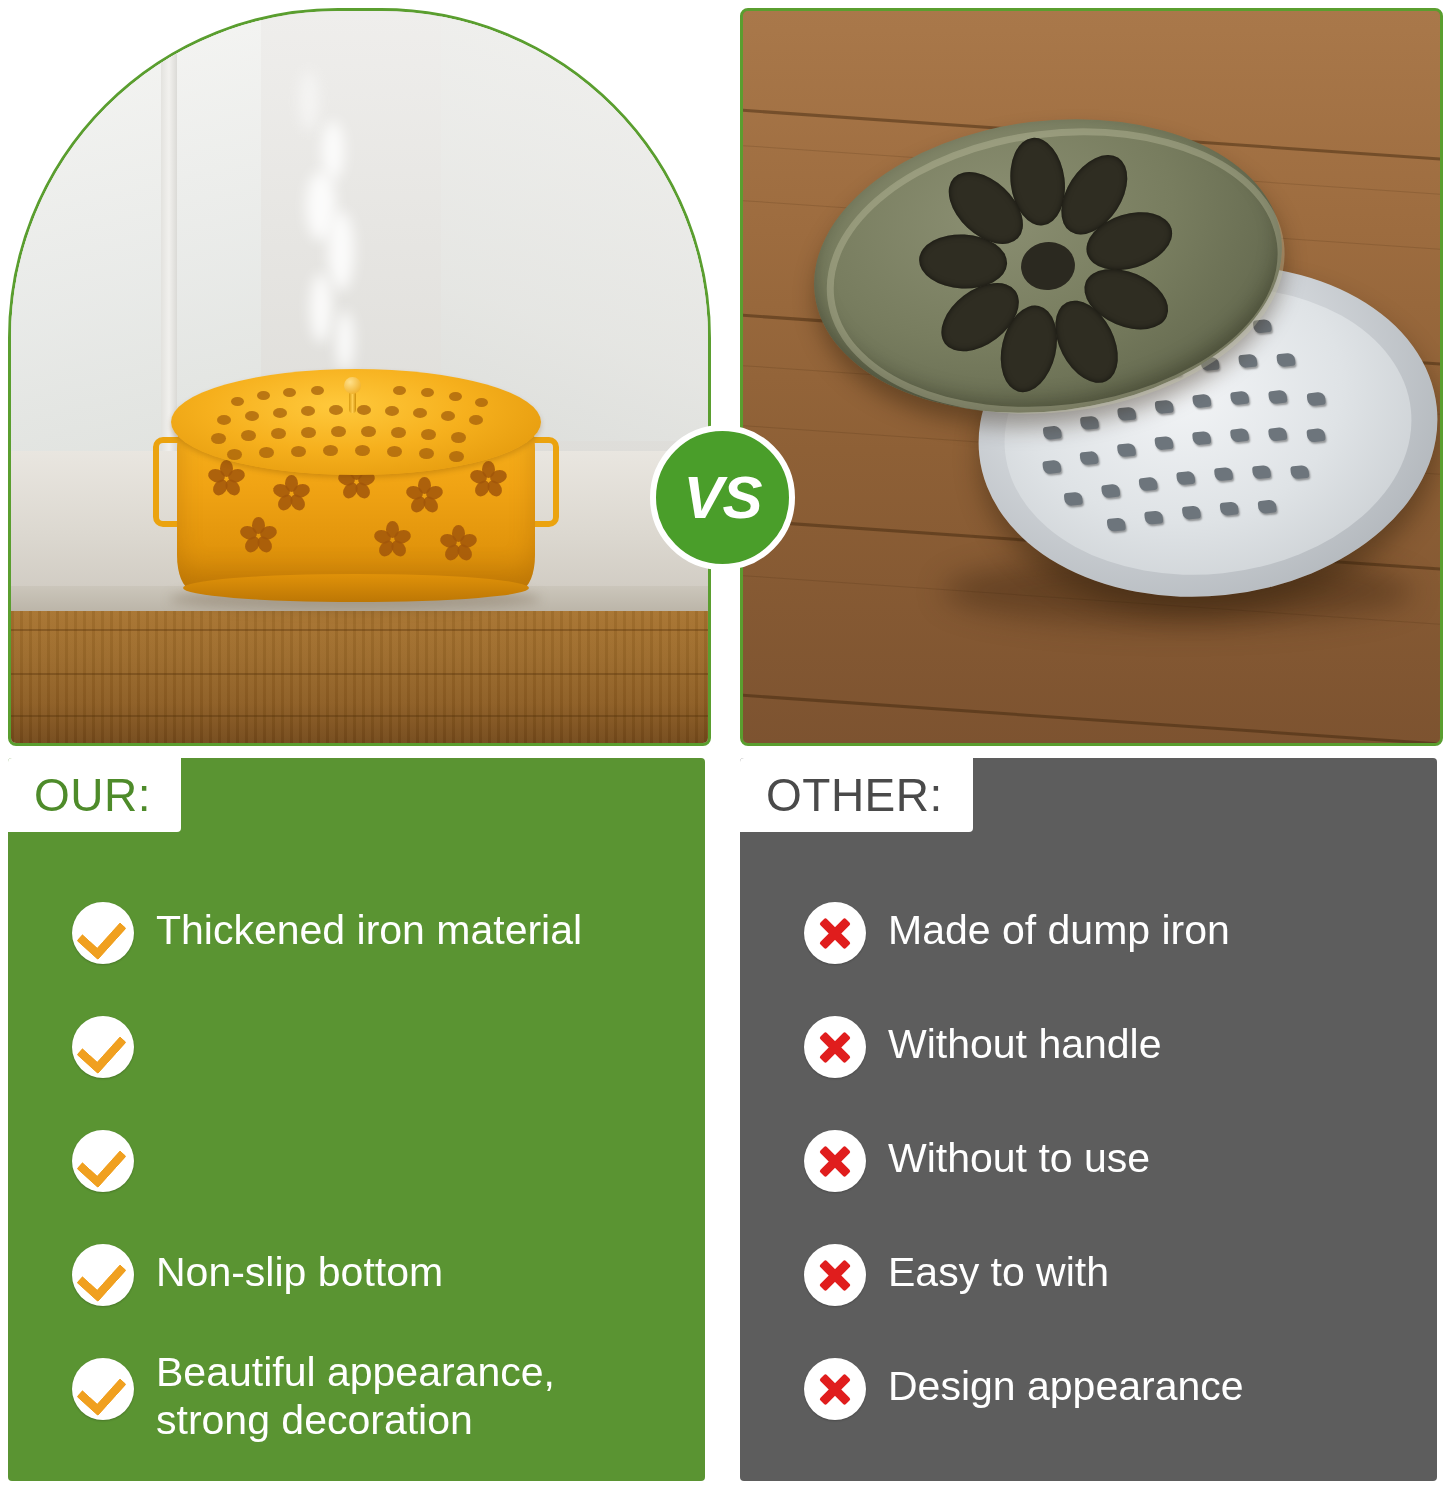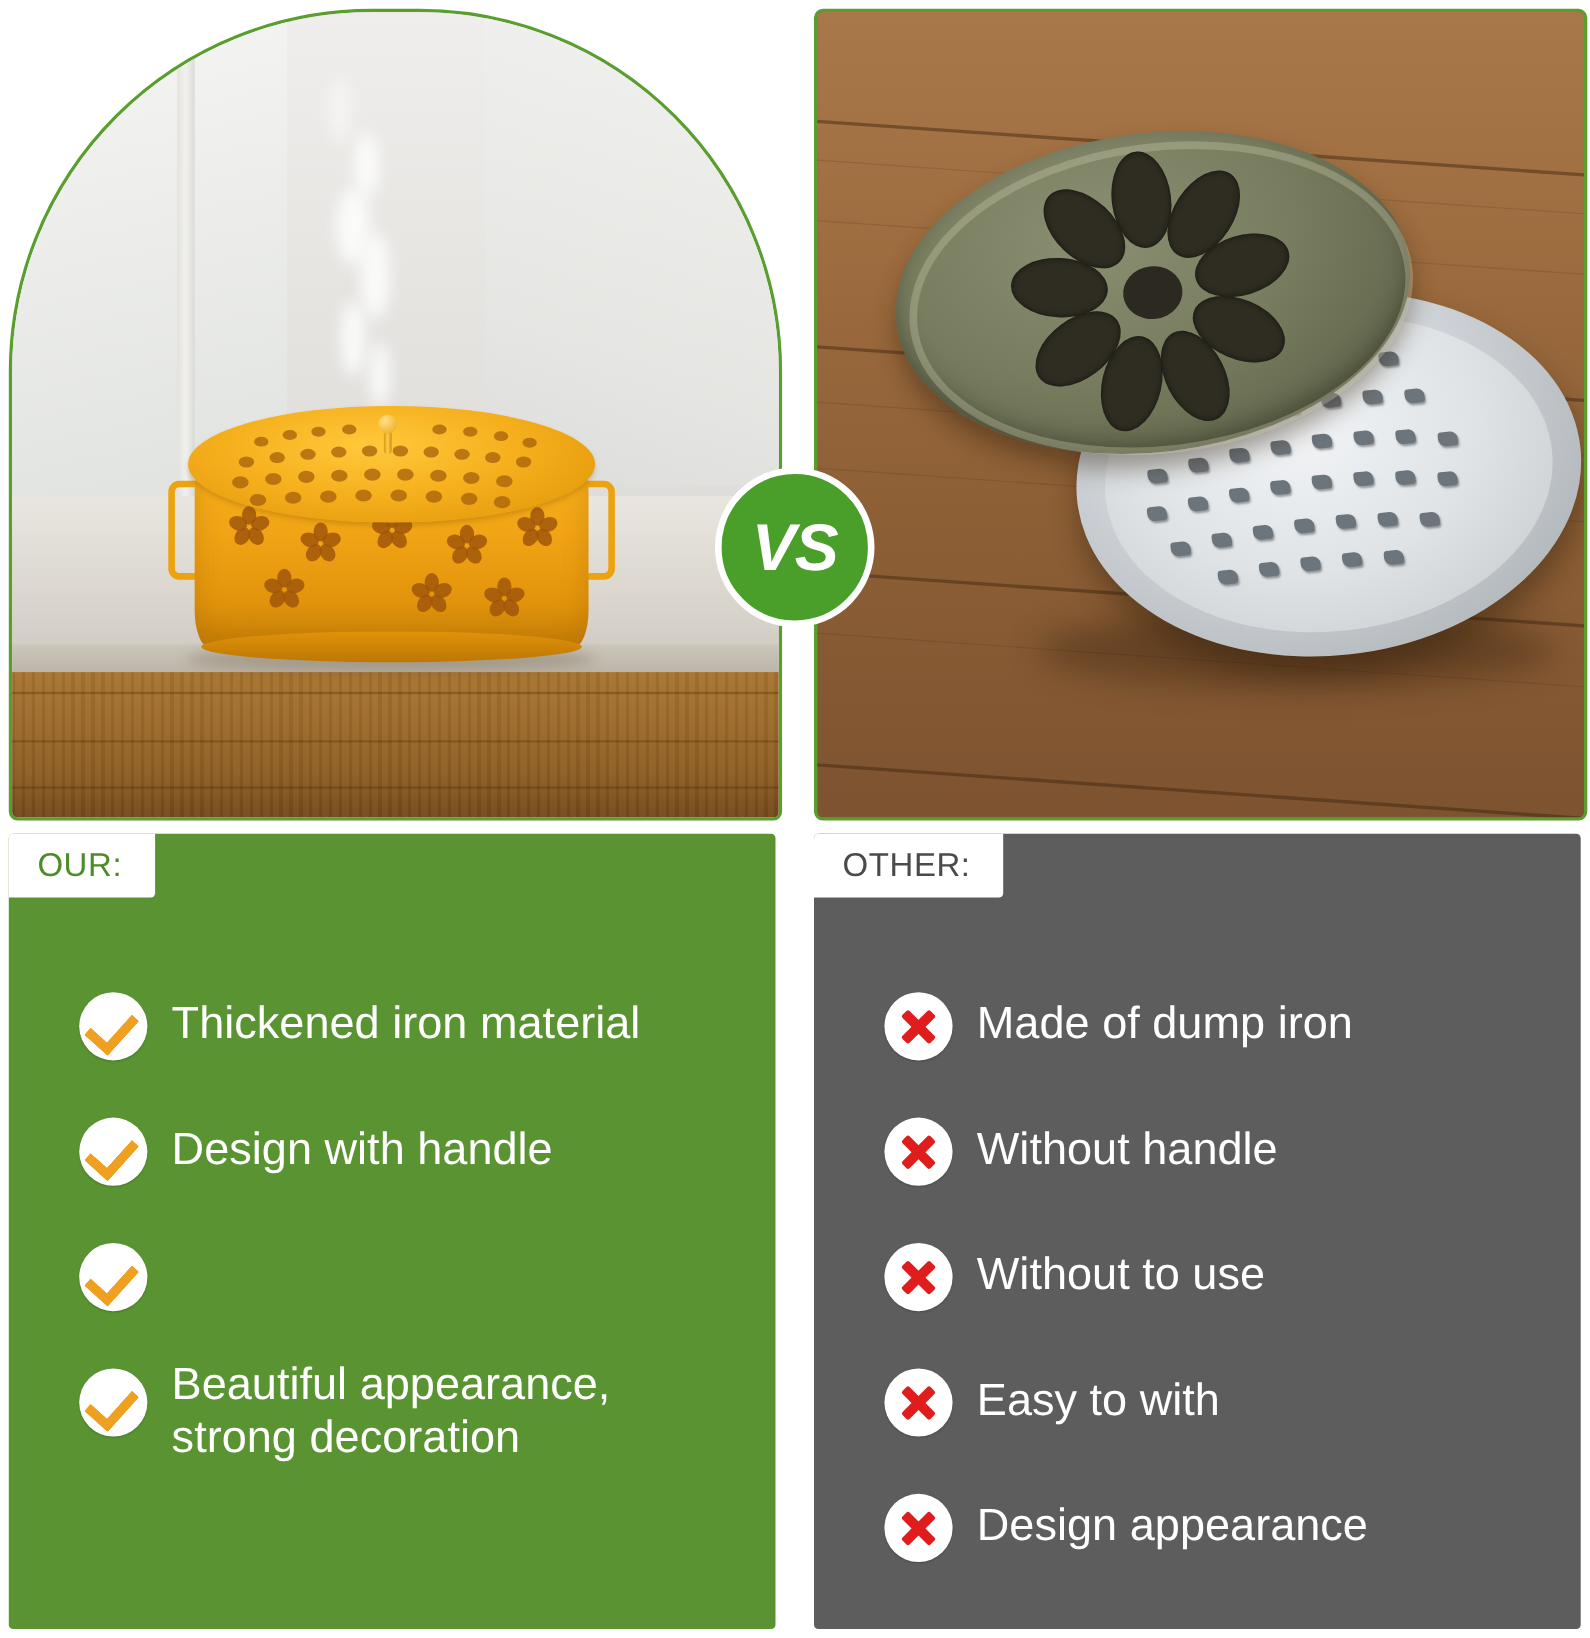--- a/index.html
+++ b/index.html
@@ -384,21 +384,21 @@
   }
   .panel-header {
     position: absolute;
     left: 0;
     top: 0;
     background: #ffffff;
     padding: 14px 30px 14px 26px;
     border-bottom-right-radius: 4px;
   }
   .panel-header span {
-    font-size: 30px;
+    font-size: 46px;
     line-height: 1;
     letter-spacing: .5px;
   }
   .our-title { color: #4e8b2a; }
   .other-title { color: #4a4a4a; }
 
   .feature-list {
     position: absolute;
     left: 0;
     top: 130px;
@@ -676,26 +676,31 @@
         <div class="feature">
           <div class="feature-icon">
               <div class="check-mark"></div>
             </div>
           <div class="feature-text">Thickened iron material</div>
         </div>
         <div class="feature">
           <div class="feature-icon">
               <div class="check-mark"></div>
             </div>
-          <div class="feature-text">Design with handle</div>
         </div>
         <div class="feature">
           <div class="feature-icon">
               <div class="check-mark"></div>
             </div>
+        </div>
+        <div class="feature">
+          <div class="feature-icon">
+              <div class="check-mark"></div>
+            </div>
+          <div class="feature-text">Non-slip bottom</div>
         </div>
         <div class="feature">
           <div class="feature-icon">
               <div class="check-mark"></div>
             </div>
           <div class="feature-text two-line">Beautiful appearance, strong decoration</div>
         </div>
       </div>
     </div>
 

